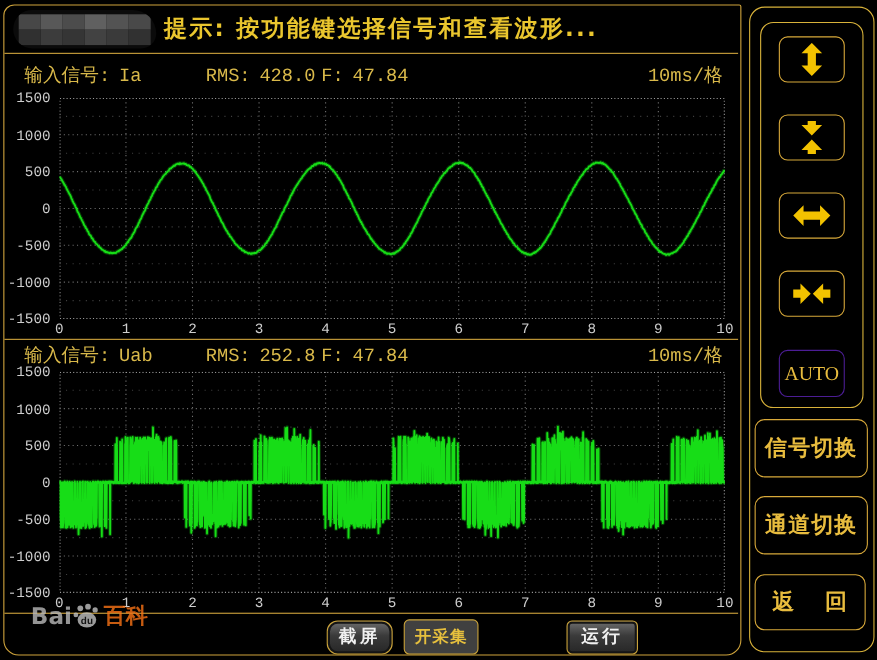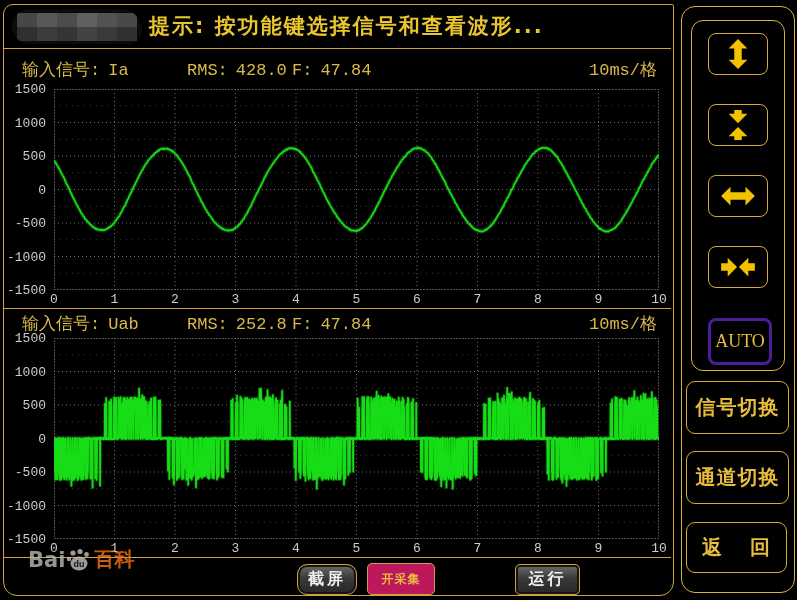--- a/index.html
+++ b/index.html
@@ -43,38 +43,38 @@
   .xlabels span{position:absolute;transform:translateX(-50%);font-size:13px;color:#cdcdcd;
     font-family:"Liberation Mono", monospace;}
   .hline{position:absolute;left:0;width:667px;height:1px;background:#cfa43c;}
 
   
   .btn-gray{position:absolute;height:29px;border:1px solid #c9a23a;border-radius:5px;
     background:linear-gradient(180deg,#6d6d6d,#3a3a3a 45%,#262626);
     box-shadow:inset 0 0 0 2px #141414;color:#f0f0f0;font-size:16px;font-weight:bold;
     display:flex;align-items:center;justify-content:center;letter-spacing:3px;}
   .btn-dark{position:absolute;height:30px;border:1px solid #c9a23a;border-radius:5px;
-    background:#be185d;color:#e6bf3d;font-size:12px;font-weight:bold;
+    background:#404040;color:#e6bf3d;font-size:15px;font-weight:bold;
     display:flex;align-items:center;justify-content:center;letter-spacing:1px;}
   .watermark{position:absolute;left:28px;top:546px;display:flex;align-items:center;
     z-index:6;opacity:.8;}
   .watermark .wm-txt{color:#b9b9b9;font-size:21px;font-weight:bold;
     font-family:"DejaVu Sans", sans-serif;}
   .watermark .wm-suffix{color:#f97316;font-size:20px;font-weight:bold;margin-left:1px;}
 
   
   .sidebar{position:absolute;left:681px;top:6px;width:112px;height:585px;
     border:1px solid #d8b23a;border-radius:14px;}
   .sb-group{position:absolute;left:9px;top:13px;width:92px;height:349px;
     border:1px solid #d8b23a;border-radius:12px;}
   .zoom-btn{position:absolute;left:16px;width:58px;height:40px;border:1px solid #d8a93a;
     border-radius:8px;background:#000;display:flex;align-items:center;justify-content:center;}
   .zoom-btn svg{width:36px;height:30px;}
   .zoom-btn svg polygon{fill:#f2c200;}
-  .auto-btn{position:absolute;left:16px;top:297px;width:58px;height:41px;border:3px solid #4c1d95;
+  .auto-btn{position:absolute;left:16px;top:297px;width:58px;height:41px;border:1px solid #4c1d95;
     border-radius:8px;background:#000;color:#e8bc3e;font-size:18px;
     font-family:"Liberation Serif", serif;display:flex;align-items:center;justify-content:center;}
   .sb-btn{position:absolute;left:4px;width:101px;height:51px;border:1px solid #d8a93a;
     border-radius:9px;background:#000;color:#e8bc3e;font-size:20px;font-weight:bold;
     display:flex;align-items:center;justify-content:center;letter-spacing:1px;}
   .sb-return{justify-content:space-between;padding:0 15px;box-sizing:border-box;}
 </style>
 </head>
 <body>
 

